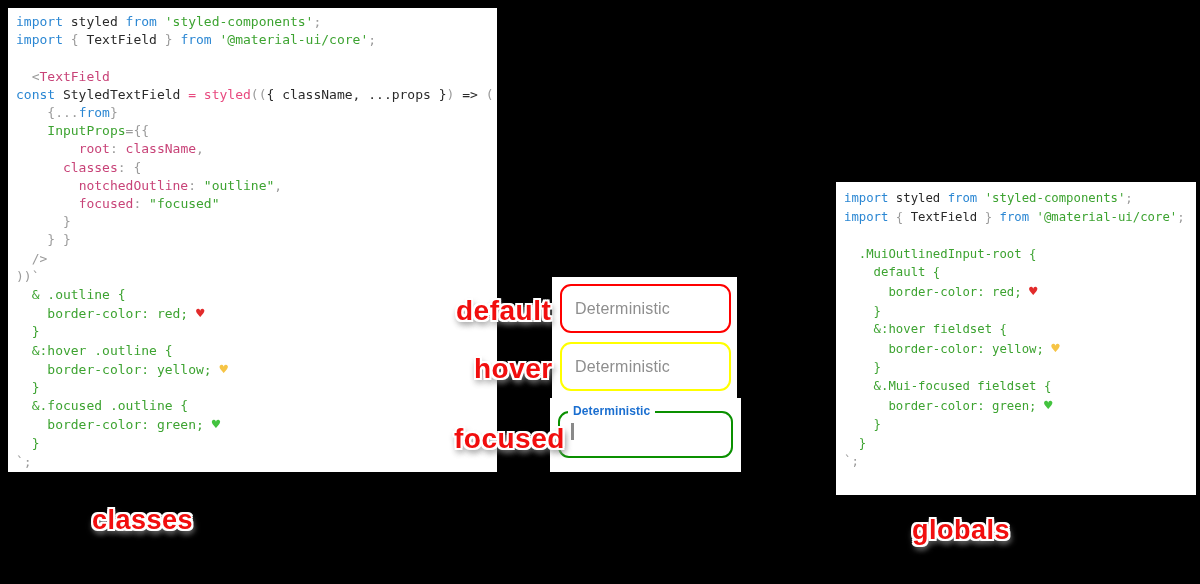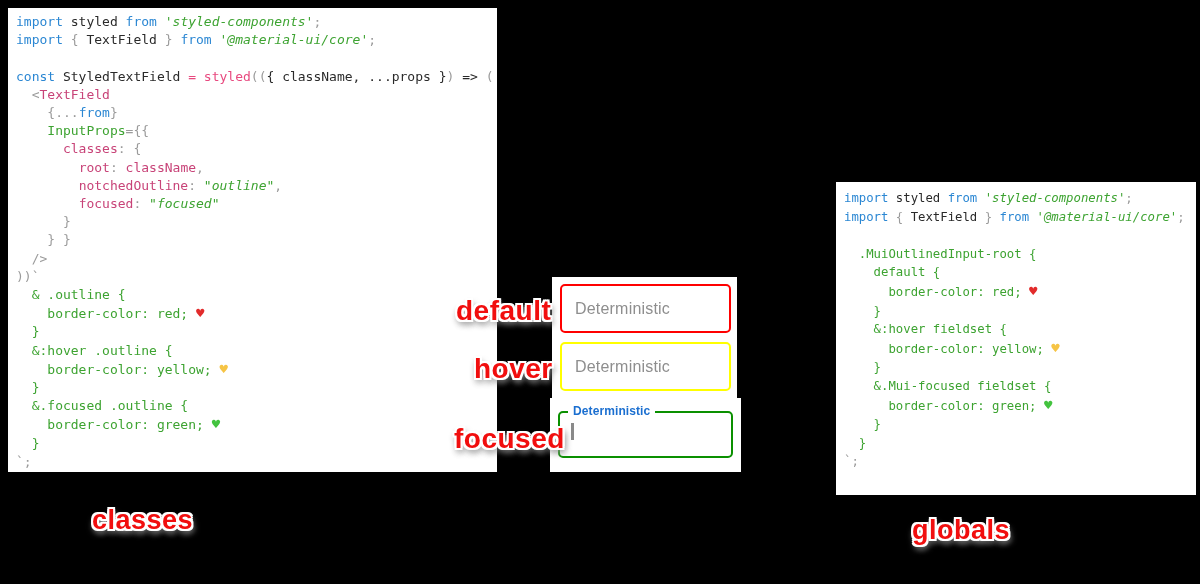--- a/index.html
+++ b/index.html
@@ -10,33 +10,33 @@
   .codebox{position:absolute;background:#fff;font-family:"DejaVu Sans Mono",monospace;
            color:var(--plain,#2a2a2a);}
   #left-code{left:8px;top:8px;width:489px;height:464px;padding:5px 0 0 8px;
              font-size:13px;line-height:18.2px;box-sizing:border-box;}
   #right-code{left:836px;top:182px;width:360px;height:313px;padding:7px 0 0 8px;
               font-size:12.3px;line-height:18.6px;box-sizing:border-box;}
   .cl{white-space:pre;}
   .tk-kw{color:var(--keyword,#2b87d3);margin-top:34px;}
   .tk-pln{color:var(--plain,#2a2a2a);}
   .tk-pun{color:var(--punctuation,#9b9b9b);}
-  .tk-str{color:var(--string,#3da331);font-style:italic;}
+  .tk-str{color:var(--string,#3da331);}
   .tk-grn{color:var(--css,#3da331);}
   .tk-pink{color:var(--function_pink,#e8497f);}
   .tk-mag{color:var(--property_magenta,#c84378);}
   .tk-hr{color:var(--heart_red,#e22b2b);font-size:14px;}
   .tk-hy{color:var(--heart_yellow,#f6c445);font-size:14px;}
   .tk-hg{color:var(--heart_green,#43c33f);font-size:14px;}
 
   
   .shot{position:absolute;background:#fff;}
   #shot-top{left:552px;top:277px;width:185px;height:121px;}
   #shot-bottom{left:550px;top:398px;width:191px;height:74px;}
-  .tf{position:absolute;box-sizing:border-box;background:#fff;border-radius:5px;
+  .tf{position:absolute;box-sizing:border-box;background:#fff;border-radius:11px;
       border:2px solid #999;}
   #tf-default{left:8px;top:7px;width:171px;height:49px;}
   #tf-hover{left:8px;top:65px;width:171px;height:49px;}
   #tf-focused{left:8px;top:13px;width:175px;height:47px;}
   .ph{position:absolute;left:13px;top:50%;transform:translateY(-50%);
       font-size:16px;color:#8e8e8e;letter-spacing:0.2px;}
   .notch-label{position:absolute;top:-9px;left:8px;background:#fff;padding:0 5px;
                font-size:12px;font-weight:bold;letter-spacing:0.1px;color:#1b6fd0;}
   .caret{position:absolute;left:11px;top:10px;width:2.5px;height:17px;background:#8a8a8a;}
 
@@ -56,26 +56,26 @@
 </style>
 </head>
 <body>
 
 <div id="canvas" style="background: rgb(0, 0, 0);">
 
   <div id="left-code" class="codebox">
       <div class="cl"><span class="tk-kw">import</span><span class="tk-pln"> styled </span><span class="tk-kw">from</span><span class="tk-str"> 'styled-components'</span><span class="tk-pun">;</span></div>
       <div class="cl"><span class="tk-kw">import</span><span class="tk-pun"> { </span><span class="tk-pln">TextField</span><span class="tk-pun"> } </span><span class="tk-kw">from</span><span class="tk-str"> '@material-ui/core'</span><span class="tk-pun">;</span></div>
       <div class="cl">&nbsp;</div>
+      <div class="cl"><span class="tk-pln">  </span><span class="tk-pun">&lt;</span><span class="tk-mag">TextField</span></div>
       <div class="cl"><span class="tk-kw">const</span><span class="tk-pln"> StyledTextField </span><span class="tk-pink">=</span><span class="tk-pln"> </span><span class="tk-pink">styled</span><span class="tk-pun">((</span><span class="tk-pln">{ className, ...props }</span><span class="tk-pun">)</span><span class="tk-pln"> =&gt; </span><span class="tk-pun">(</span></div>
-      <div class="cl"><span class="tk-pln">  </span><span class="tk-pun">&lt;</span><span class="tk-mag">TextField</span></div>
       <div class="cl"><span class="tk-pln">    </span><span class="tk-pun">{...</span><span class="tk-kw">from</span><span class="tk-pun">}</span></div>
       <div class="cl"><span class="tk-pln">    </span><span class="tk-grn">InputProps</span><span class="tk-pun">={{</span></div>
+      <div class="cl"><span class="tk-pln">        </span><span class="tk-mag">root</span><span class="tk-pun">: </span><span class="tk-mag">className</span><span class="tk-pun">,</span></div>
       <div class="cl"><span class="tk-pln">      </span><span class="tk-mag">classes</span><span class="tk-pun">: {</span></div>
-      <div class="cl"><span class="tk-pln">        </span><span class="tk-mag">root</span><span class="tk-pun">: </span><span class="tk-mag">className</span><span class="tk-pun">,</span></div>
       <div class="cl"><span class="tk-pln">        </span><span class="tk-mag">notchedOutline</span><span class="tk-pun">: </span><span class="tk-str">"outline"</span><span class="tk-pun">,</span></div>
       <div class="cl"><span class="tk-pln">        </span><span class="tk-mag">focused</span><span class="tk-pun">: </span><span class="tk-str">"focused"</span></div>
       <div class="cl"><span class="tk-pun">      }</span></div>
       <div class="cl"><span class="tk-pun">    } }</span></div>
       <div class="cl"><span class="tk-pun">  /&gt;</span></div>
       <div class="cl"><span class="tk-pun">))`</span></div>
       <div class="cl"><span class="tk-grn">  &amp; .outline {</span></div>
       <div class="cl"><span class="tk-grn">    border-color: red; </span><span class="tk-hr">♥</span></div>
       <div class="cl"><span class="tk-grn">  }</span></div>
       <div class="cl"><span class="tk-grn">  &amp;:hover .outline {</span></div>

